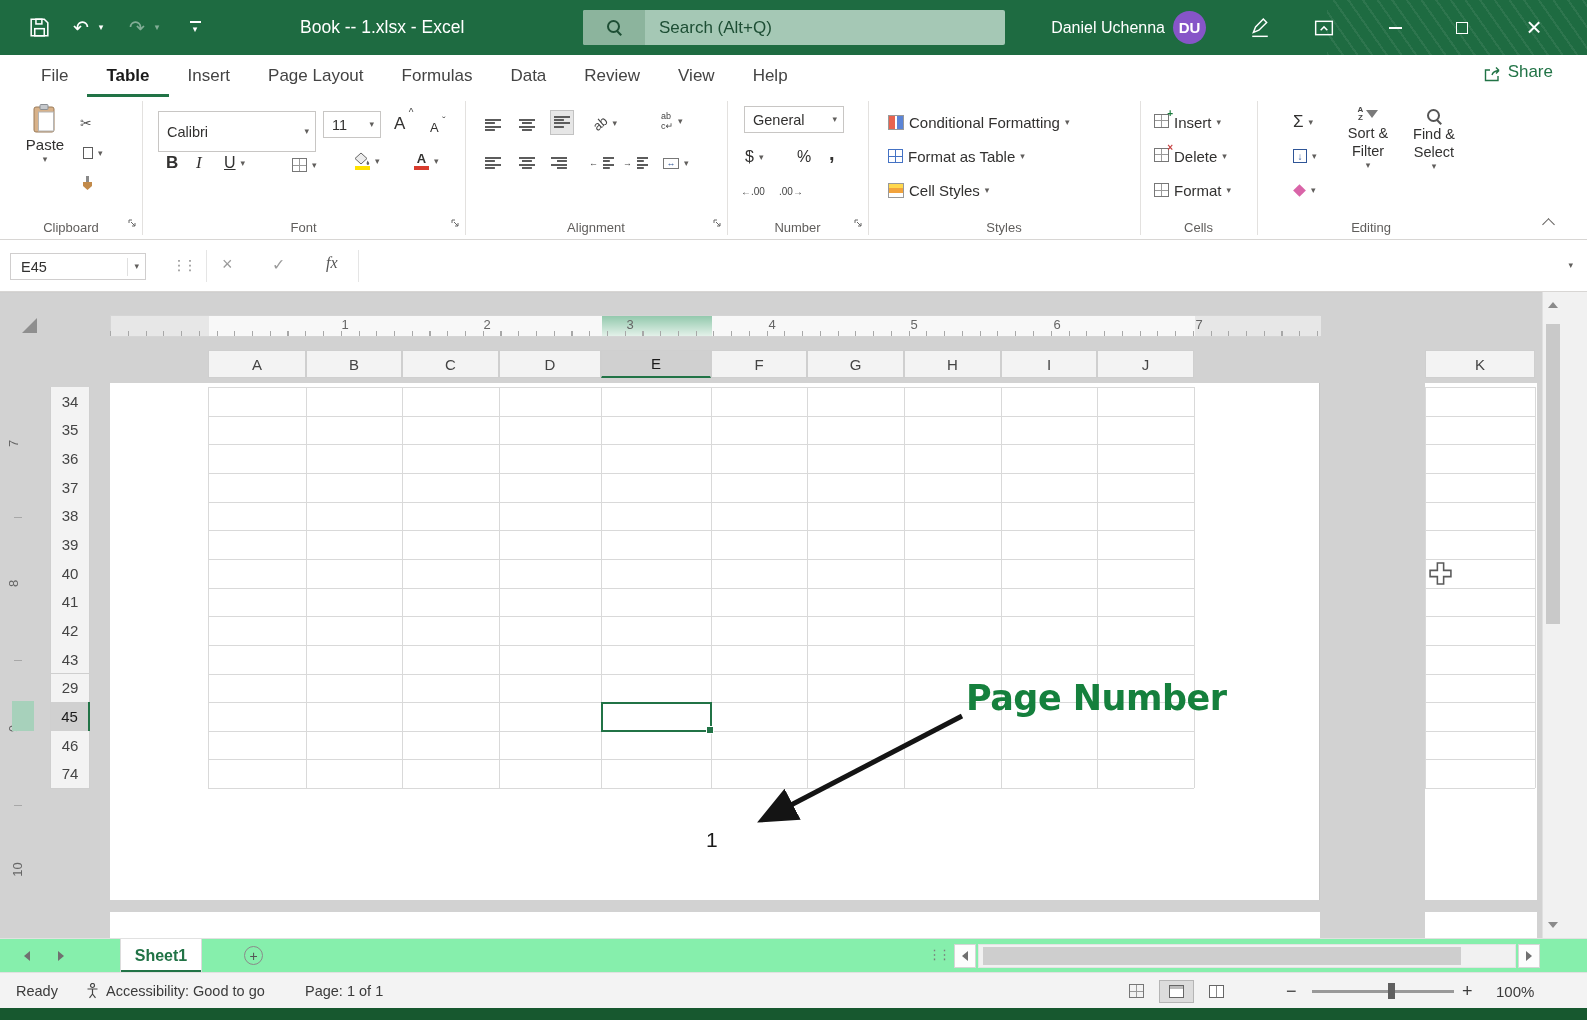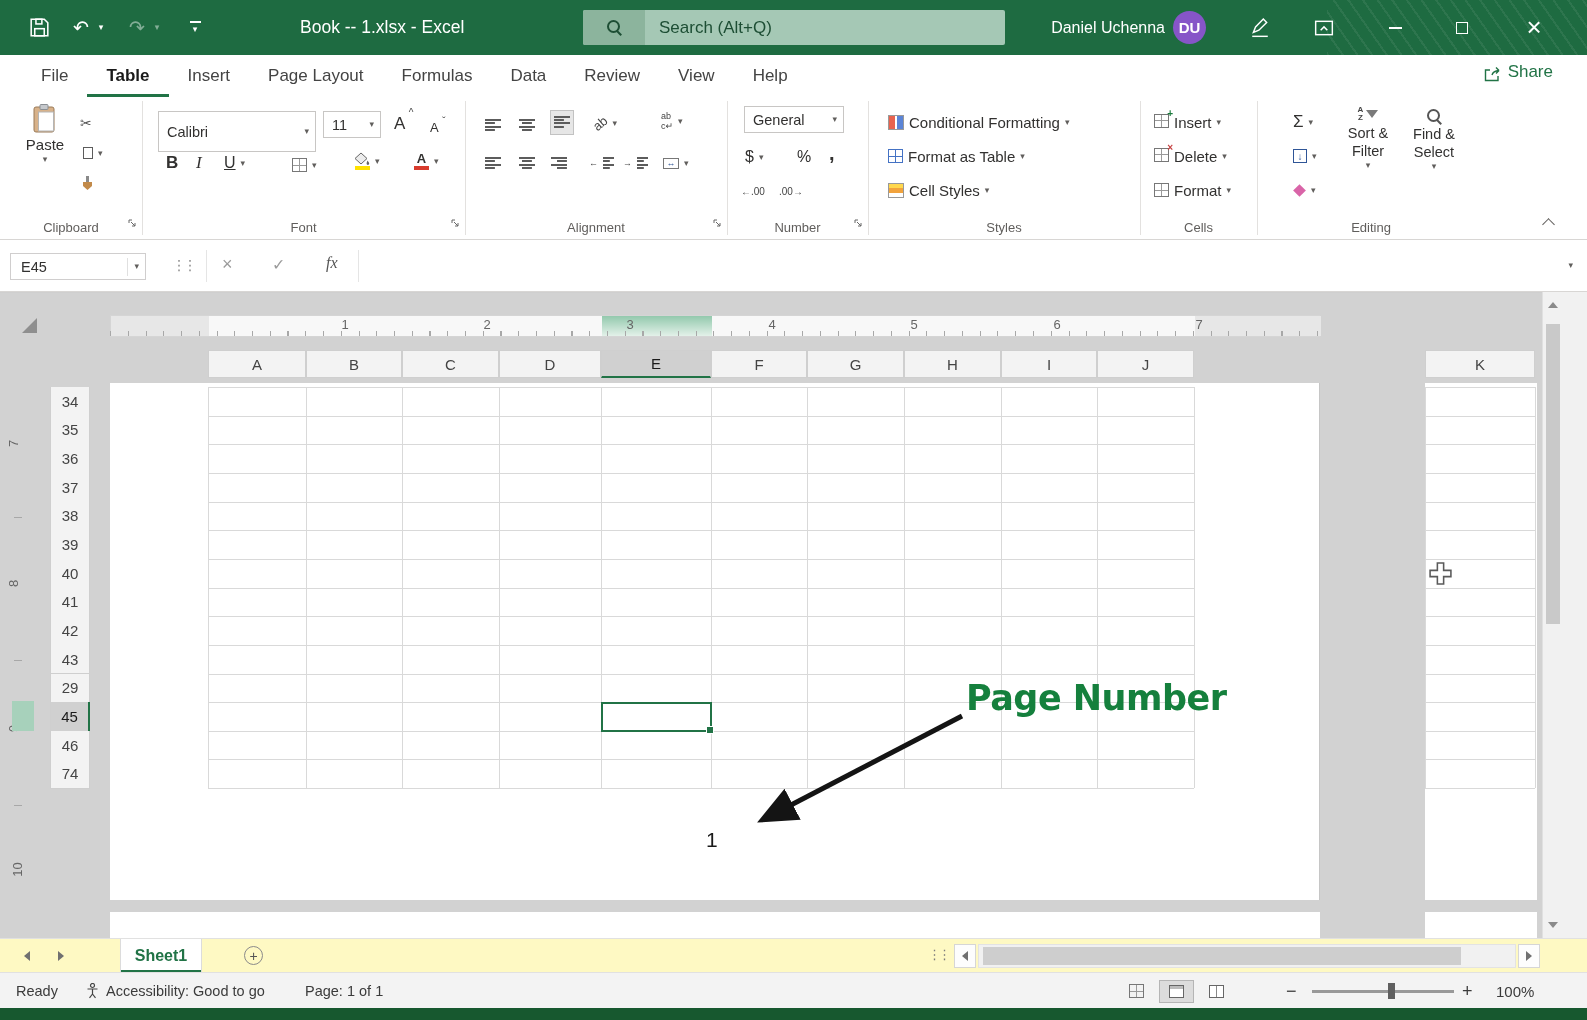--- a/index.html
+++ b/index.html
@@ -71,21 +71,21 @@
 .rowbox.sel{background:#d0d0d0;border-right:2px solid #217346;color:#1b1b1b}
 #sel-cell{position:absolute;left:601px;top:702px;width:111px;height:30px;border:2px solid #217346}
 #sel-cell::after{content:"";position:absolute;right:-4px;bottom:-4px;width:6px;height:6px;background:#217346;border:1px solid #fff}
 #annotation-label{position:absolute;left:966px;top:678px;font-family:"DejaVu Sans",sans-serif;font-size:35px;font-weight:800;letter-spacing:-.5px;color:#15803d}
 #page-number{position:absolute;left:706px;top:828px;font-size:21px;color:#1a1a1a}
 
 #vscroll{position:absolute;left:1542px;top:292px;width:21px;height:646px;background:#f1f1f1;border-left:1px solid #e0e0e0}
 #vscroll-fill{position:absolute;left:1563px;top:292px;width:24px;height:646px;background:#f1f1f1}
 #vthumb{position:absolute;left:3px;top:32px;width:14px;height:300px;background:#c9c9c9}
 
-#sheetbar{position:absolute;left:0;top:938px;width:1587px;height:34px;background:#fef9c3;border-top:1px solid #e1e1e1}
+#sheetbar{position:absolute;left:0;top:938px;width:1587px;height:34px;background:#86efac;border-top:1px solid #e1e1e1}
 #sheettab{position:absolute;left:120px;top:0;width:82px;height:34px;background:#fff;border-left:1px solid #dcdcdc;border-right:1px solid #dcdcdc;display:flex;align-items:center;justify-content:center;font-size:16px;font-weight:700;color:#217346}
 #sheettab::after{content:"";position:absolute;left:0;right:0;bottom:0;height:3px;background:#217346}
 #addsheet{position:absolute;left:244px;top:7px;width:19px;height:19px;border:1px solid #8a8a8a;border-radius:50%;display:flex;align-items:center;justify-content:center;font-size:14px;color:#555}
 .scrollbox{position:absolute;top:5px;width:22px;height:24px;background:#fdfdfd;border:1px solid #d6d6d6;display:flex;align-items:center;justify-content:center}
 #htrack{position:absolute;left:978px;top:5px;width:538px;height:24px;background:#f1f1f1;border:1px solid #e3e3e3}
 #hthumb{position:absolute;left:4px;top:2px;width:478px;height:18px;background:#cecece}
 #statusbar{position:absolute;left:0;top:972px;width:1587px;height:36px;background:#f3f3f3;border-top:1px solid #e1e1e1;font-size:14.5px;color:#3b3b3b}
 .sitem{position:absolute;top:0;height:36px;display:flex;align-items:center;gap:7px}
 .viewbtn{display:flex;align-items:center;justify-content:center;padding:4px 9px}
 .viewbtn.active{background:#dcdcdc;outline:1px solid #b5b5b5}

